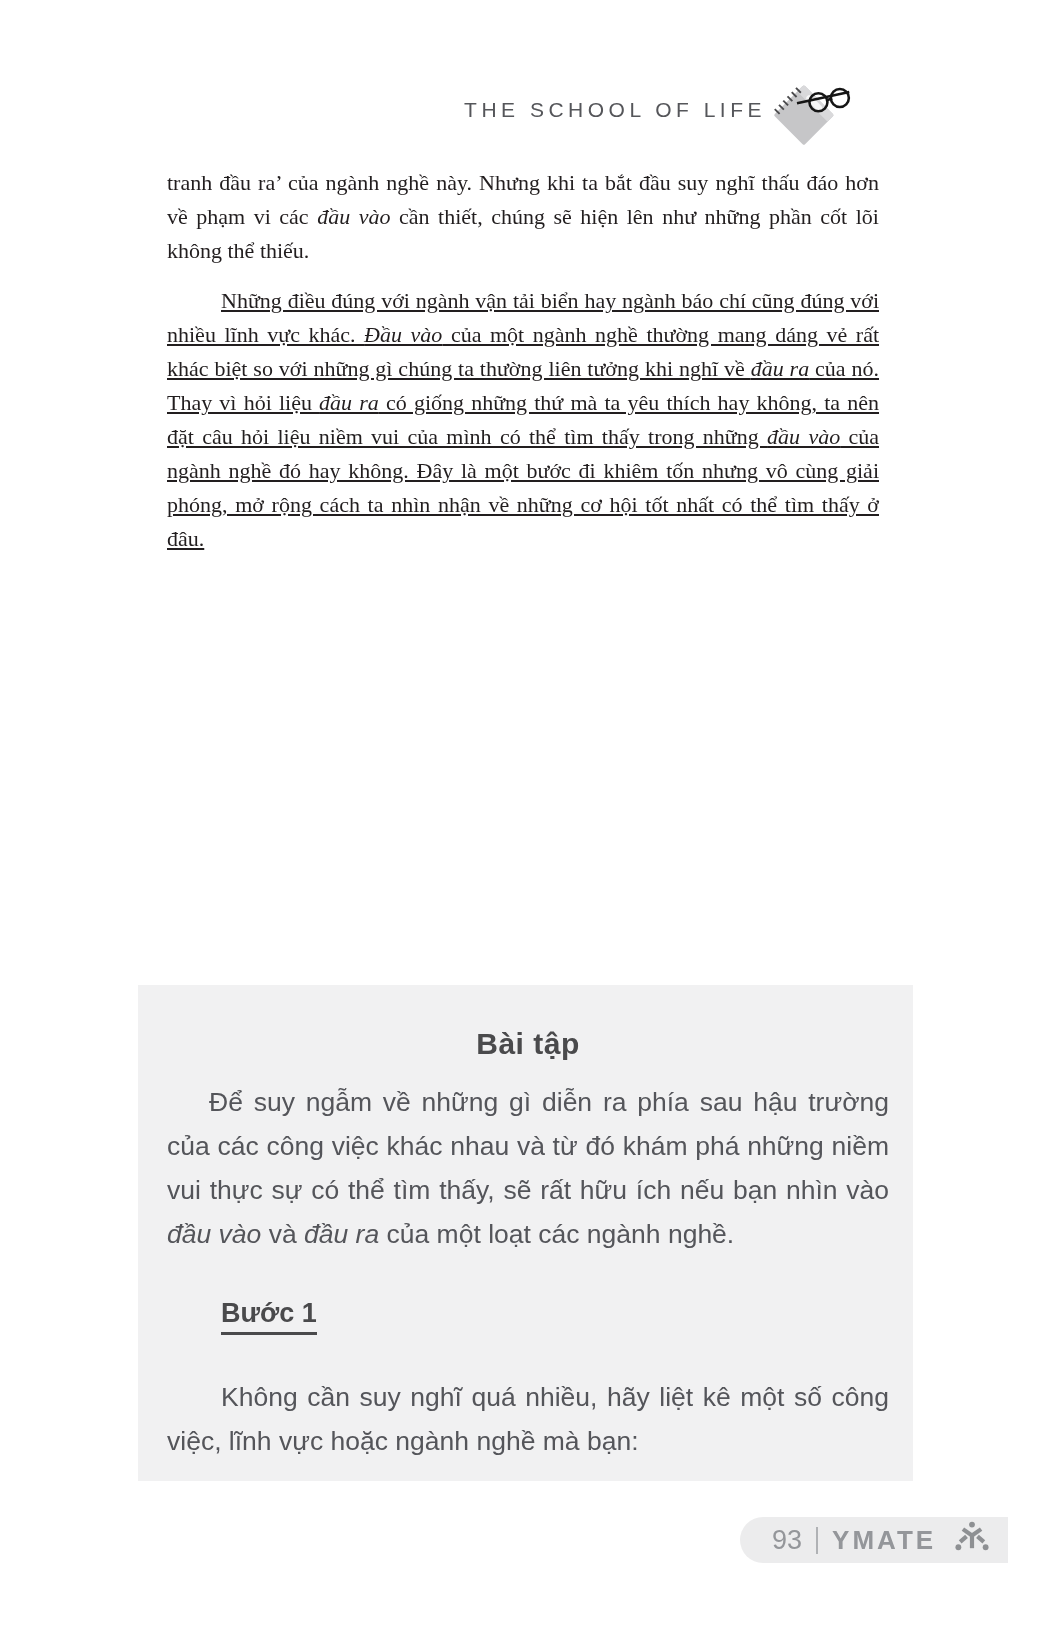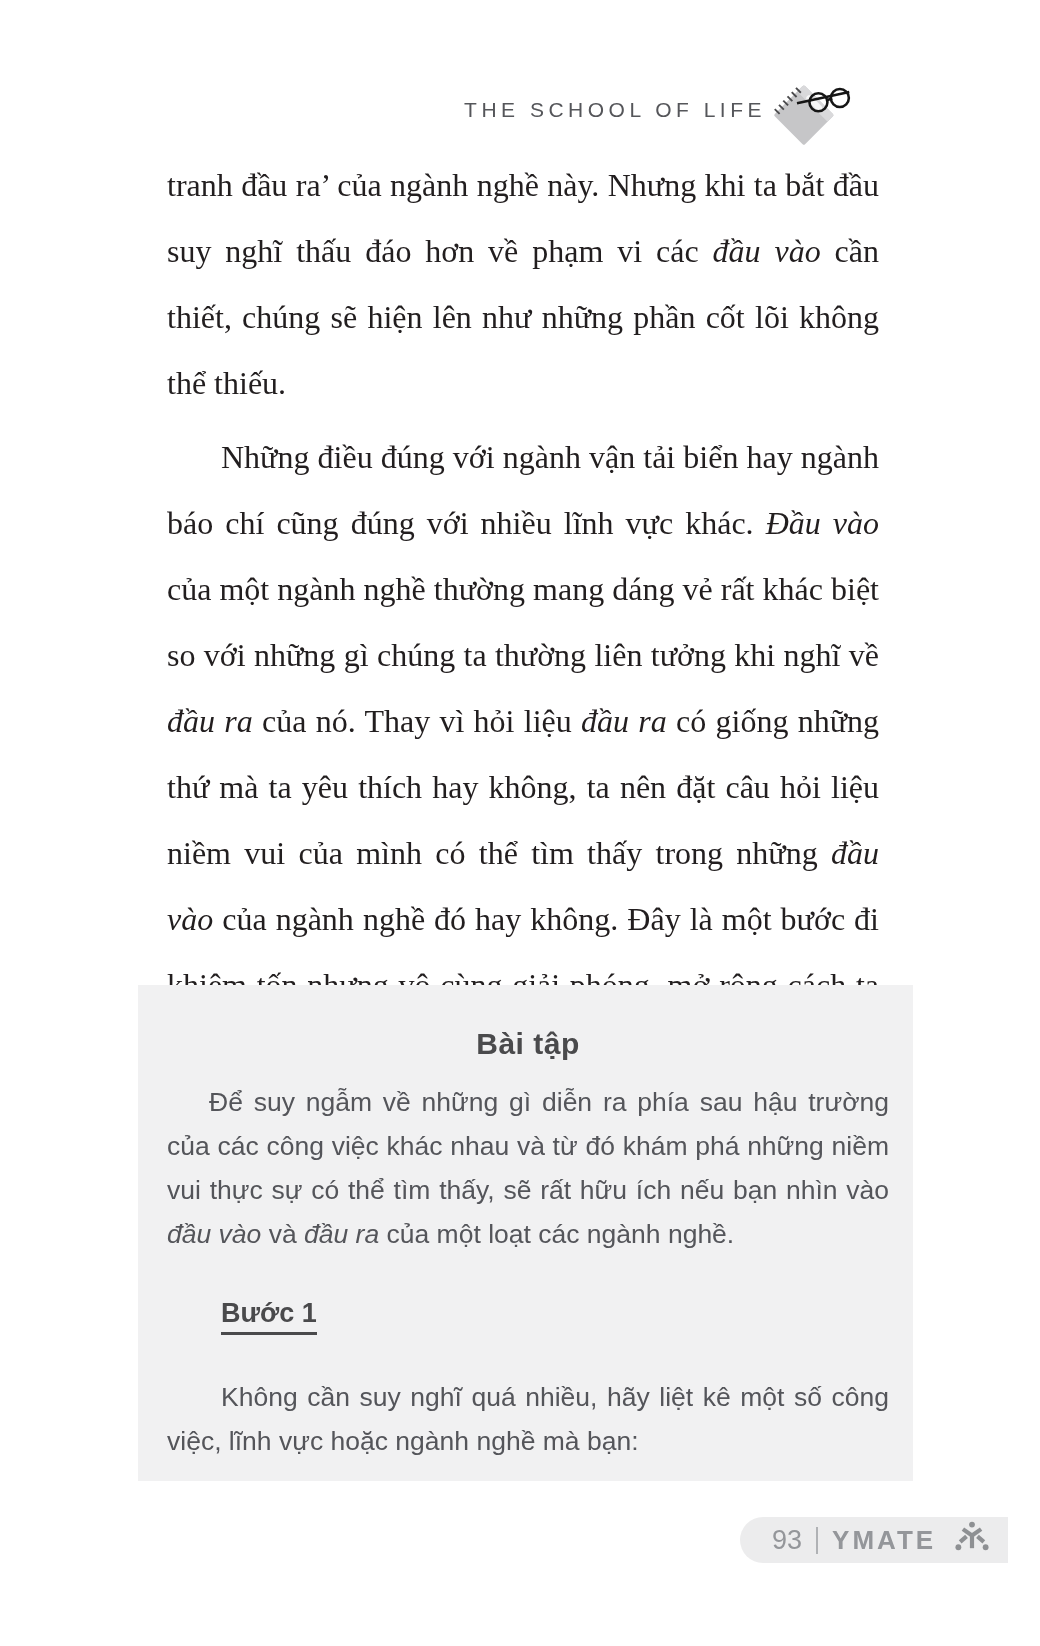--- a/index.html
+++ b/index.html
@@ -29,26 +29,26 @@
   }
   .header-title{
     font-family:"Liberation Sans", sans-serif;
     font-size:21px;letter-spacing:4.5px;
     color:var(--header-text);
     white-space:nowrap;
   }
   .header-icon{width:86px;height:72px;flex:0 0 auto;}
   
   .body-text{
-    position:absolute;left:167px;top:152px;width:712px;
-    font-size:32px;line-height:66px;
+    position:absolute;left:167px;top:166px;width:712px;
+    font-size:22px;line-height:34px;
     color:var(--body-text);
     text-align:justify;
   }
-  .body-text p + p{margin-top:8px;}
+  .body-text p + p{margin-top:16px;text-decoration:underline;}
   .indent{text-indent:54px;}
   .em{font-style:italic;}
   
   .exercise-box{
     position:absolute;left:138px;top:985px;width:775px;height:496px;
     background:var(--box-bg);
     padding:42px 24px 0 29px;
     font-family:"Liberation Sans", sans-serif;
     overflow:hidden;
   }

